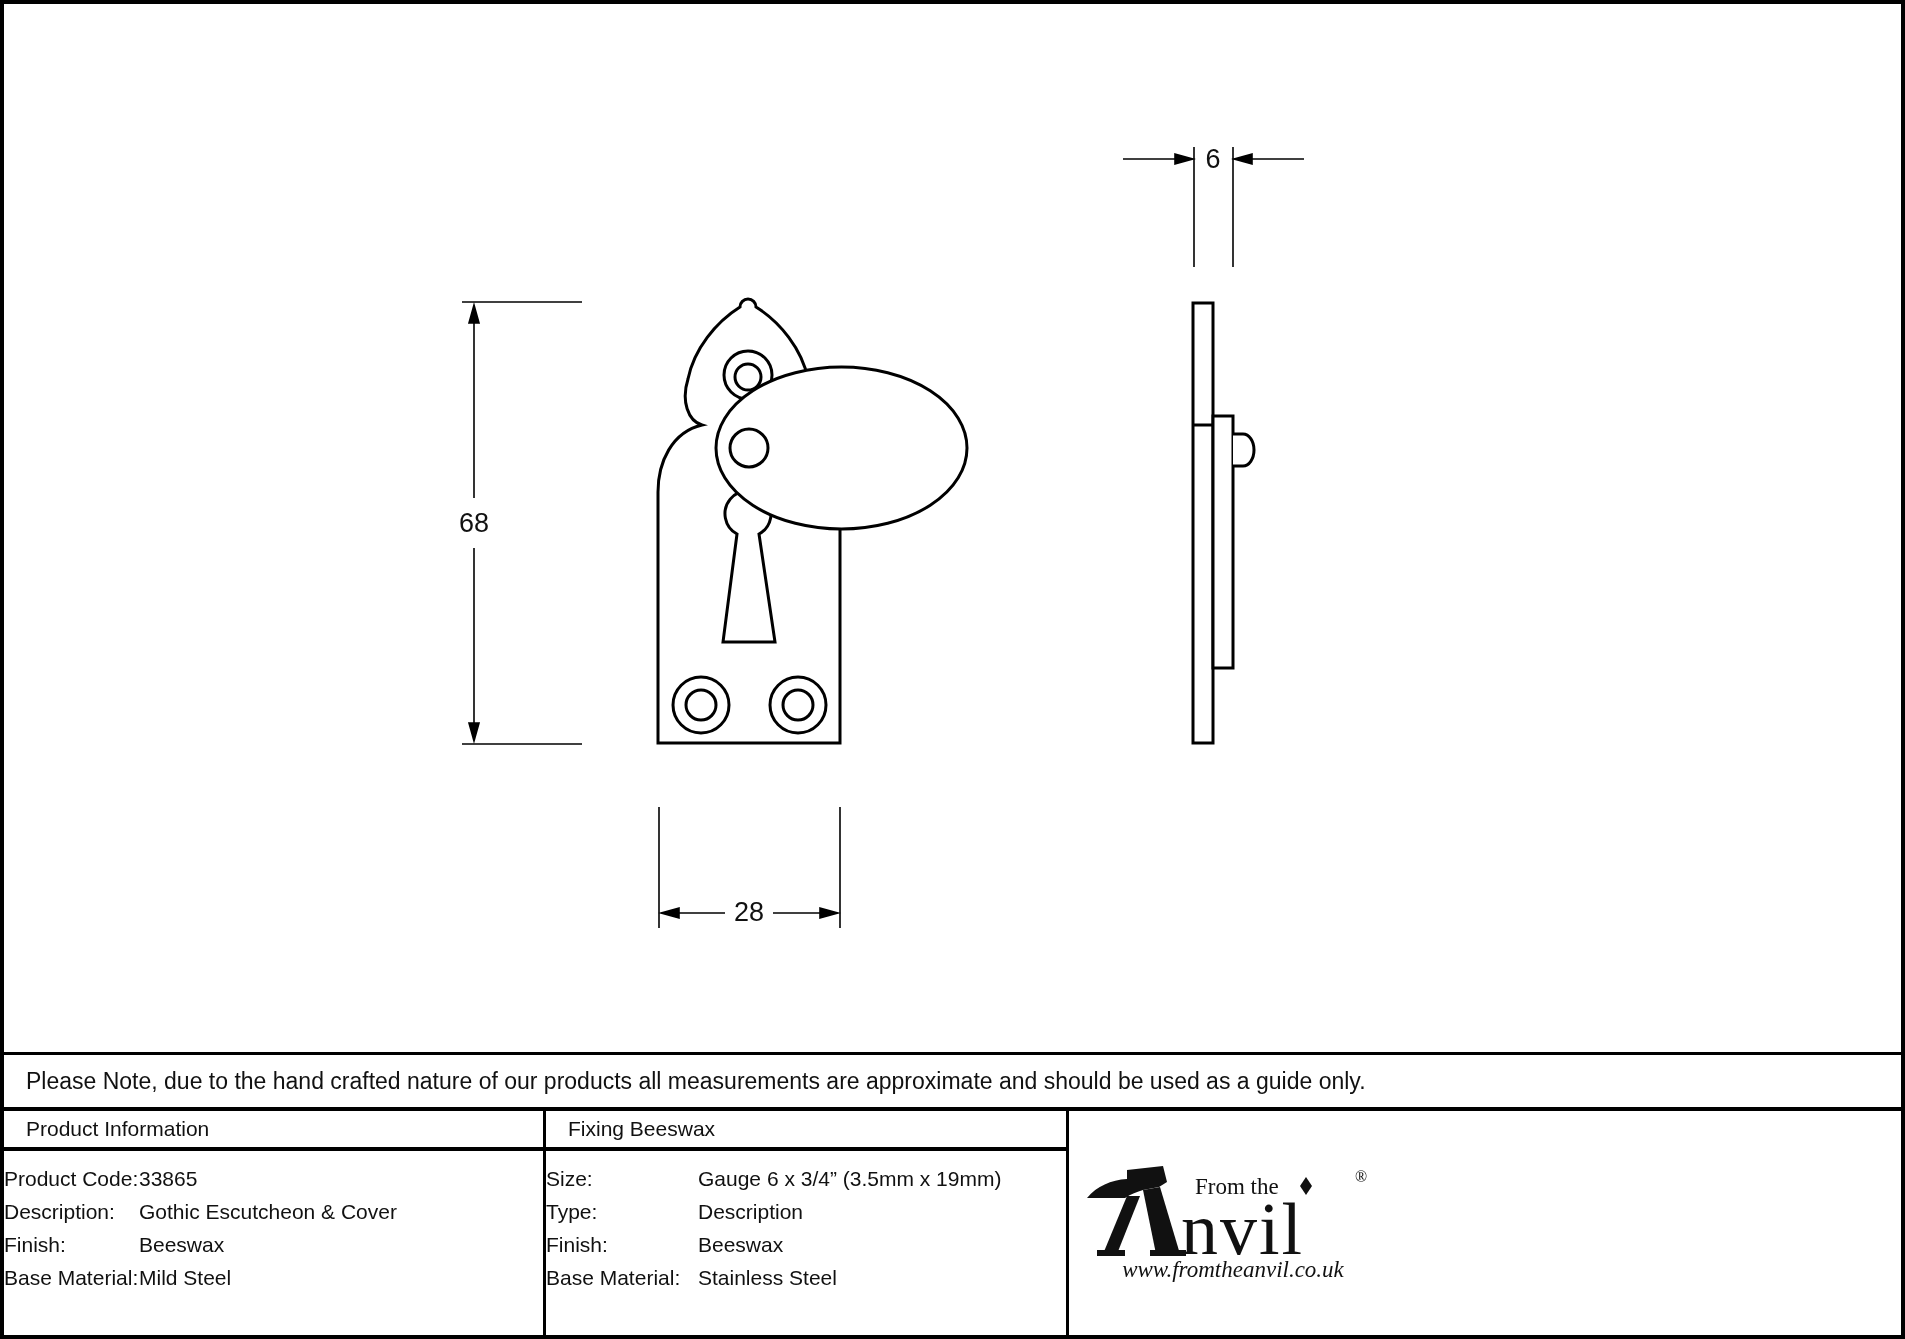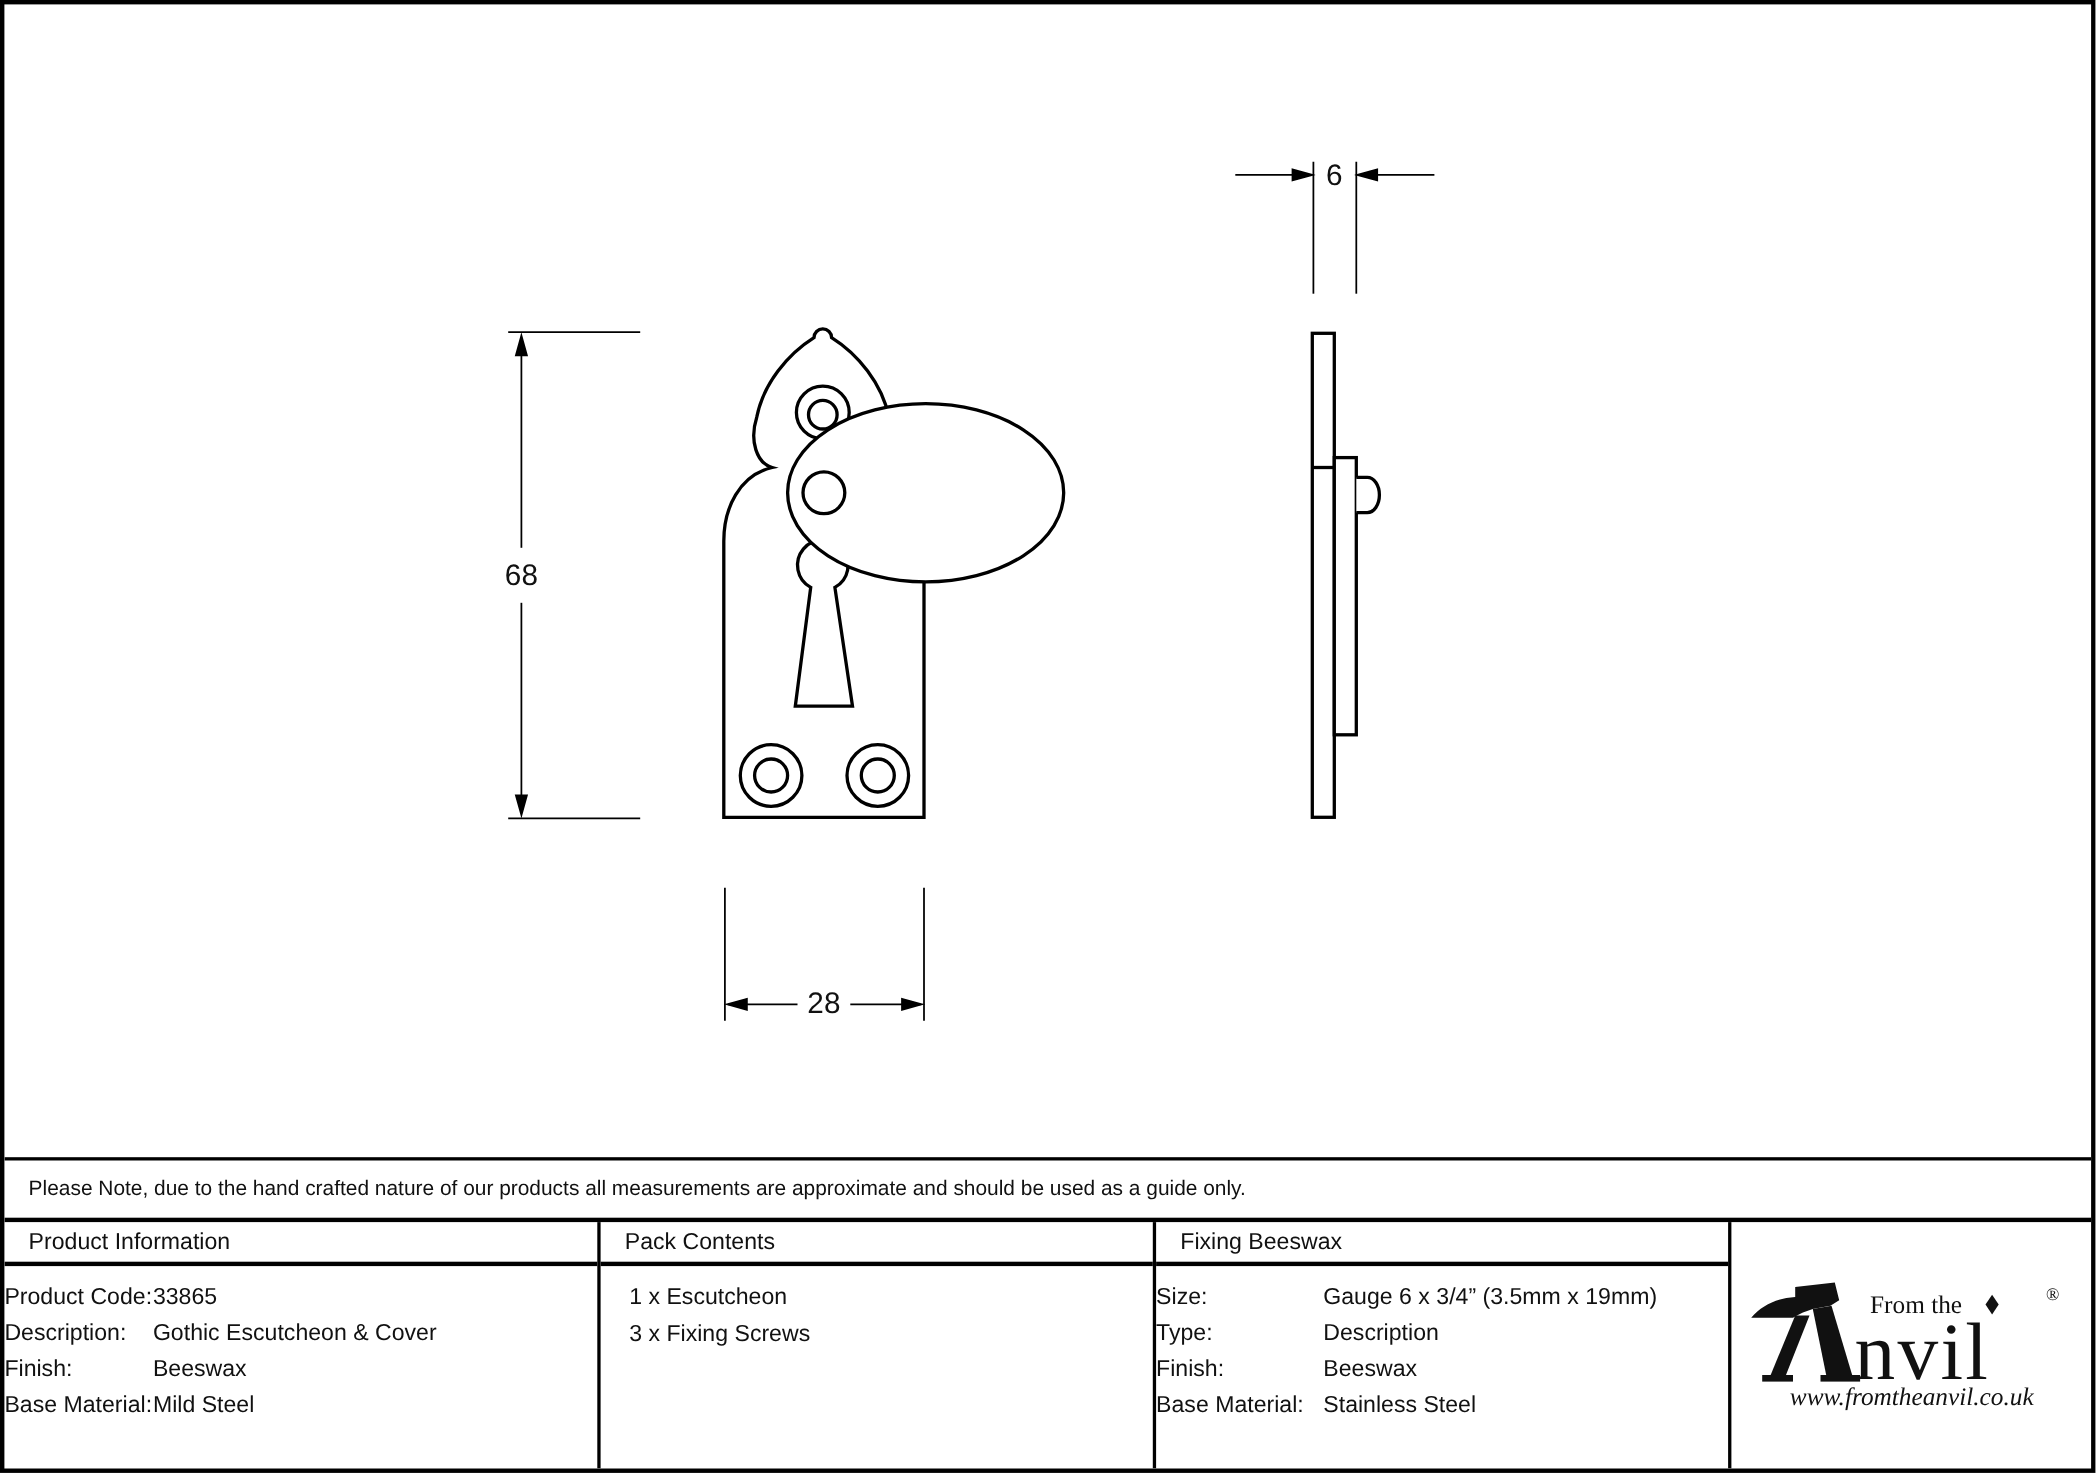--- a/index.html
+++ b/index.html
@@ -15,21 +15,21 @@
   }
   .drawing-area { height:1048px; position:relative; }
   .drawing-area svg { display:block; width:100%; height:100%; }
 
   .note-band {
     box-sizing:border-box;
     height:55px;
     border-top:3px solid #000;
     display:flex; align-items:center;
     padding-left:22px;
-    font-size:19px;
+    font-size:23px;
   }
 
   .spec-table {
     box-sizing:border-box;
     height:228px;
     border-top:4px solid #000;
     display:flex;
   }
   .col { box-sizing:border-box; flex:none; }
   .col + .col { border-left:3px solid #000; }
@@ -141,27 +141,20 @@
           <span class="kv-label">Finish:</span>
           <span class="kv-value">Beeswax</span>
         </div>
         <div class="kv-row">
           <span class="kv-label">Base Material:</span>
           <span class="kv-value">Mild Steel</span>
         </div>
       </div>
     </div>
 
-    <div class="col col-pack">
-      <div class="col-header">Pack Contents</div>
-      <div class="col-body">
-        <div class="pack-line">1 x Escutcheon</div>
-        <div class="pack-line">3 x Fixing Screws</div>
-      </div>
-    </div>
 
     <div class="col col-fixing">
       <div class="col-header">Fixing Beeswax</div>
       <div class="col-body">
         <div class="kv-row">
           <span class="kv-label">Size:</span>
           <span class="kv-value">Gauge 6 x 3/4” (3.5mm x 19mm)</span>
         </div>
         <div class="kv-row">
           <span class="kv-label">Type:</span>

